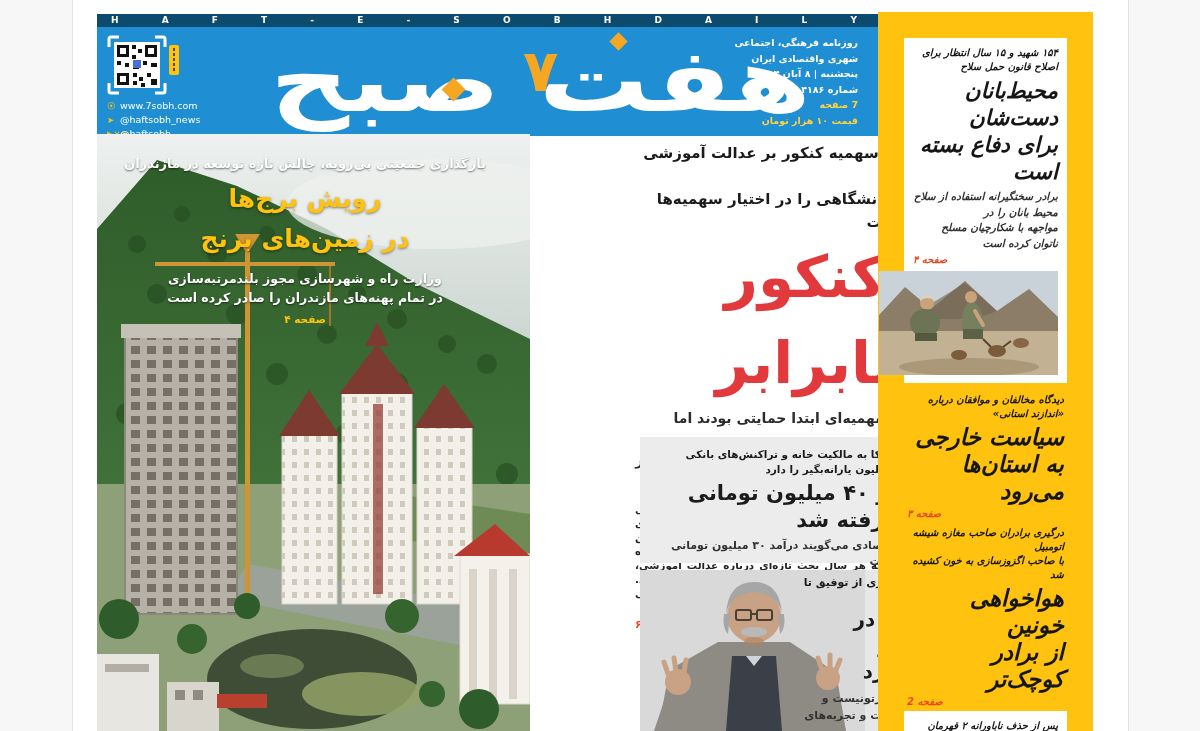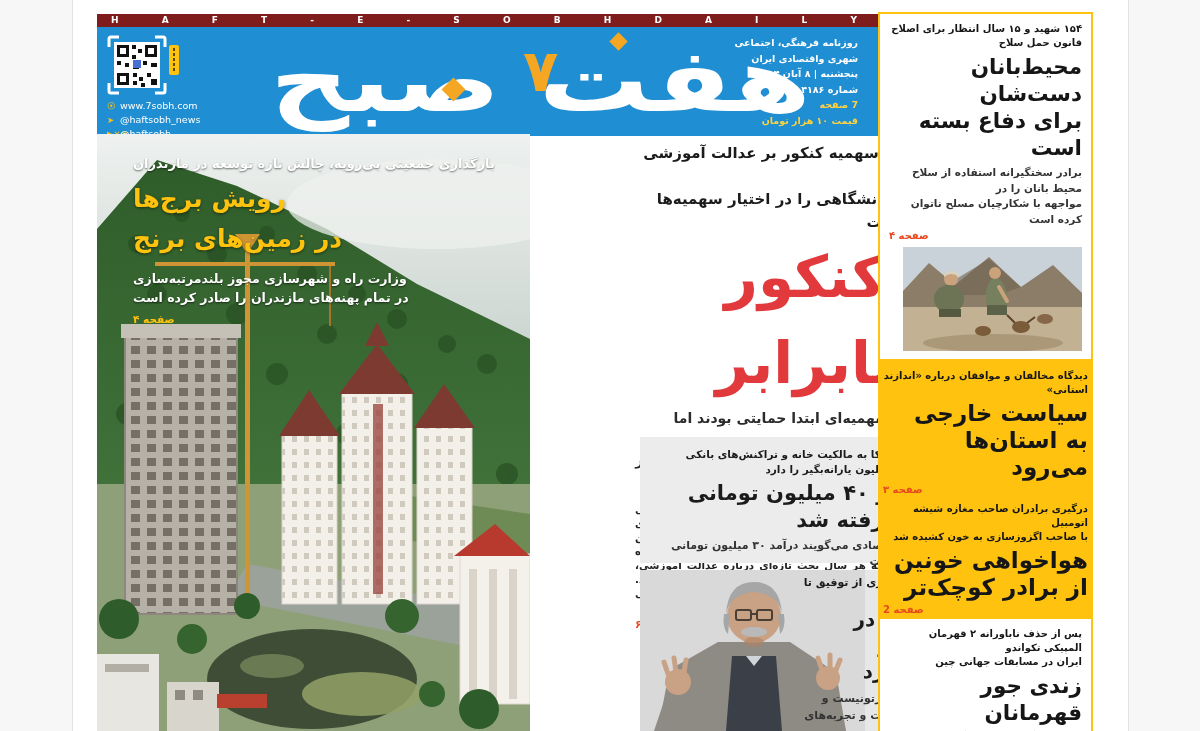--- a/index.html
+++ b/index.html
@@ -4,40 +4,40 @@
 <style>
   html,body{margin:0;padding:0;background:#f7f7f8;}
   #stage{position:relative;width:1200px;height:731px;background:#ffffff;overflow:hidden;
          font-family:"DejaVu Sans",sans-serif;}
   .abs{position:absolute;}
   .edge{position:absolute;top:0;bottom:0;width:1px;background:#e3e3e5;}
   .fa{direction:rtl;}
   .paper{position:absolute;left:97px;top:0;width:996px;height:731px;background:#fff;}
 
   
-  .latin-strip{position:absolute;left:0;top:14px;width:781px;height:13px;background:#7f1d1d;
+  .latin-strip{position:absolute;left:0;top:14px;width:781px;height:13px;background:#0c4a6e;
     color:#fff;font-size:9px;font-weight:bold;letter-spacing:20px;line-height:13px;
     padding-left:14px;white-space:nowrap;overflow:hidden;}
 
   
   .bluehead{position:absolute;left:0;top:27px;width:781px;height:109px;background:#1f8ed2;overflow:hidden;}
   .contact{position:absolute;left:10px;top:72px;color:#fff;font-size:9.5px;font-weight:normal;line-height:13px;}
   .contact .ic{color:#ffc20e;display:inline-block;width:13px;font-size:8.5px;}
   .loginfo{position:absolute;right:20px;top:8px;width:150px;text-align:right;color:#fff;
     font-size:9.5px;font-weight:bold;line-height:15.5px;}
   .loginfo .yel{color:#ffd23f;}
   .logo{position:absolute;left:230px;top:-4px;width:430px;height:118px;}
   .logo-txt{position:absolute;left:0;top:8px;width:430px;text-align:center;color:#fff;
     font-size:88px;font-weight:bold;line-height:100px;transform:scaleX(1.25);white-space:nowrap;}
   .logo-seven{position:absolute;left:196px;top:14px;color:#f5a623;font-size:58px;font-weight:bold;}
   .diamond{position:absolute;width:17px;height:17px;background:#f5a623;transform:rotate(45deg);}
 
   
   .lead-photo{position:absolute;left:0;top:134px;width:433px;height:597px;overflow:hidden;}
-  .lead-overlay{position:absolute;left:8px;top:22px;width:400px;color:#fff;text-align:left;margin-left:28px;}
+  .lead-overlay{position:absolute;left:8px;top:22px;width:400px;color:#fff;text-align:center;}
   .lead-kicker{font-size:13px;font-weight:bold;text-shadow:0 1px 2px rgba(0,0,0,.55);}
   .lead-headline{color:#ffc20e;font-size:25px;font-weight:bold;line-height:40px;white-space:pre-line;
     margin-top:8px;text-shadow:0 1px 3px rgba(0,0,0,.5);}
   .lead-sub{font-size:12.5px;font-weight:bold;line-height:19px;white-space:pre-line;margin-top:10px;
     text-shadow:0 1px 2px rgba(0,0,0,.6);}
   .lead-page{color:#ffc20e;font-size:10.5px;font-weight:bold;margin-top:6px;}
 
   
   .main-art{position:absolute;left:538px;top:142px;width:340px;text-align:right;color:#1b1b1b;}
   .main-kicker{font-size:15px;font-weight:bold;line-height:23px;white-space:pre-line;}
@@ -57,21 +57,21 @@
   
   .cartoon-box{position:absolute;left:543px;top:570px;width:335px;height:161px;background:#e7e7e7;overflow:hidden;}
   .cartoon-photo{position:absolute;left:0;top:0;width:225px;height:161px;}
   .cartoon-txt{position:absolute;right:8px;top:6px;width:190px;text-align:right;color:#1b1b1b;}
   .c-k{font-size:11px;font-weight:bold;}
   .c-h{font-size:20px;font-weight:bold;line-height:26px;white-space:pre-line;margin-top:4px;}
   .c-s{font-size:11px;font-weight:bold;line-height:17px;color:#333;white-space:pre-line;margin-top:6px;}
 
   
   .sidebar{position:absolute;left:781px;top:12px;width:215px;height:719px;background:#ffc20e;
-    box-sizing:border-box;padding:2px;}
+    box-sizing:border-box;padding:26px;font-style:italic;}
   .s-card{background:#fff;box-sizing:border-box;padding:8px 9px;text-align:right;color:#161616;}
   .s-k{font-size:10px;font-weight:bold;line-height:14px;white-space:pre-line;}
   .s-h{font-size:21.5px;font-weight:bold;line-height:27px;white-space:pre-line;margin-top:3px;}
   .s-s{font-size:10.5px;font-weight:bold;line-height:15.5px;color:#333;white-space:pre-line;margin-top:4px;}
   .s-page{color:#e8471f;font-size:10px;font-weight:bold;text-align:left;margin-top:3px;}
   .ysec{box-sizing:border-box;padding:10px 3px 4px;text-align:right;color:#161616;}
   .photo-frame{display:block;margin-top:6px;}
 </style>
 </head>
 <body>

